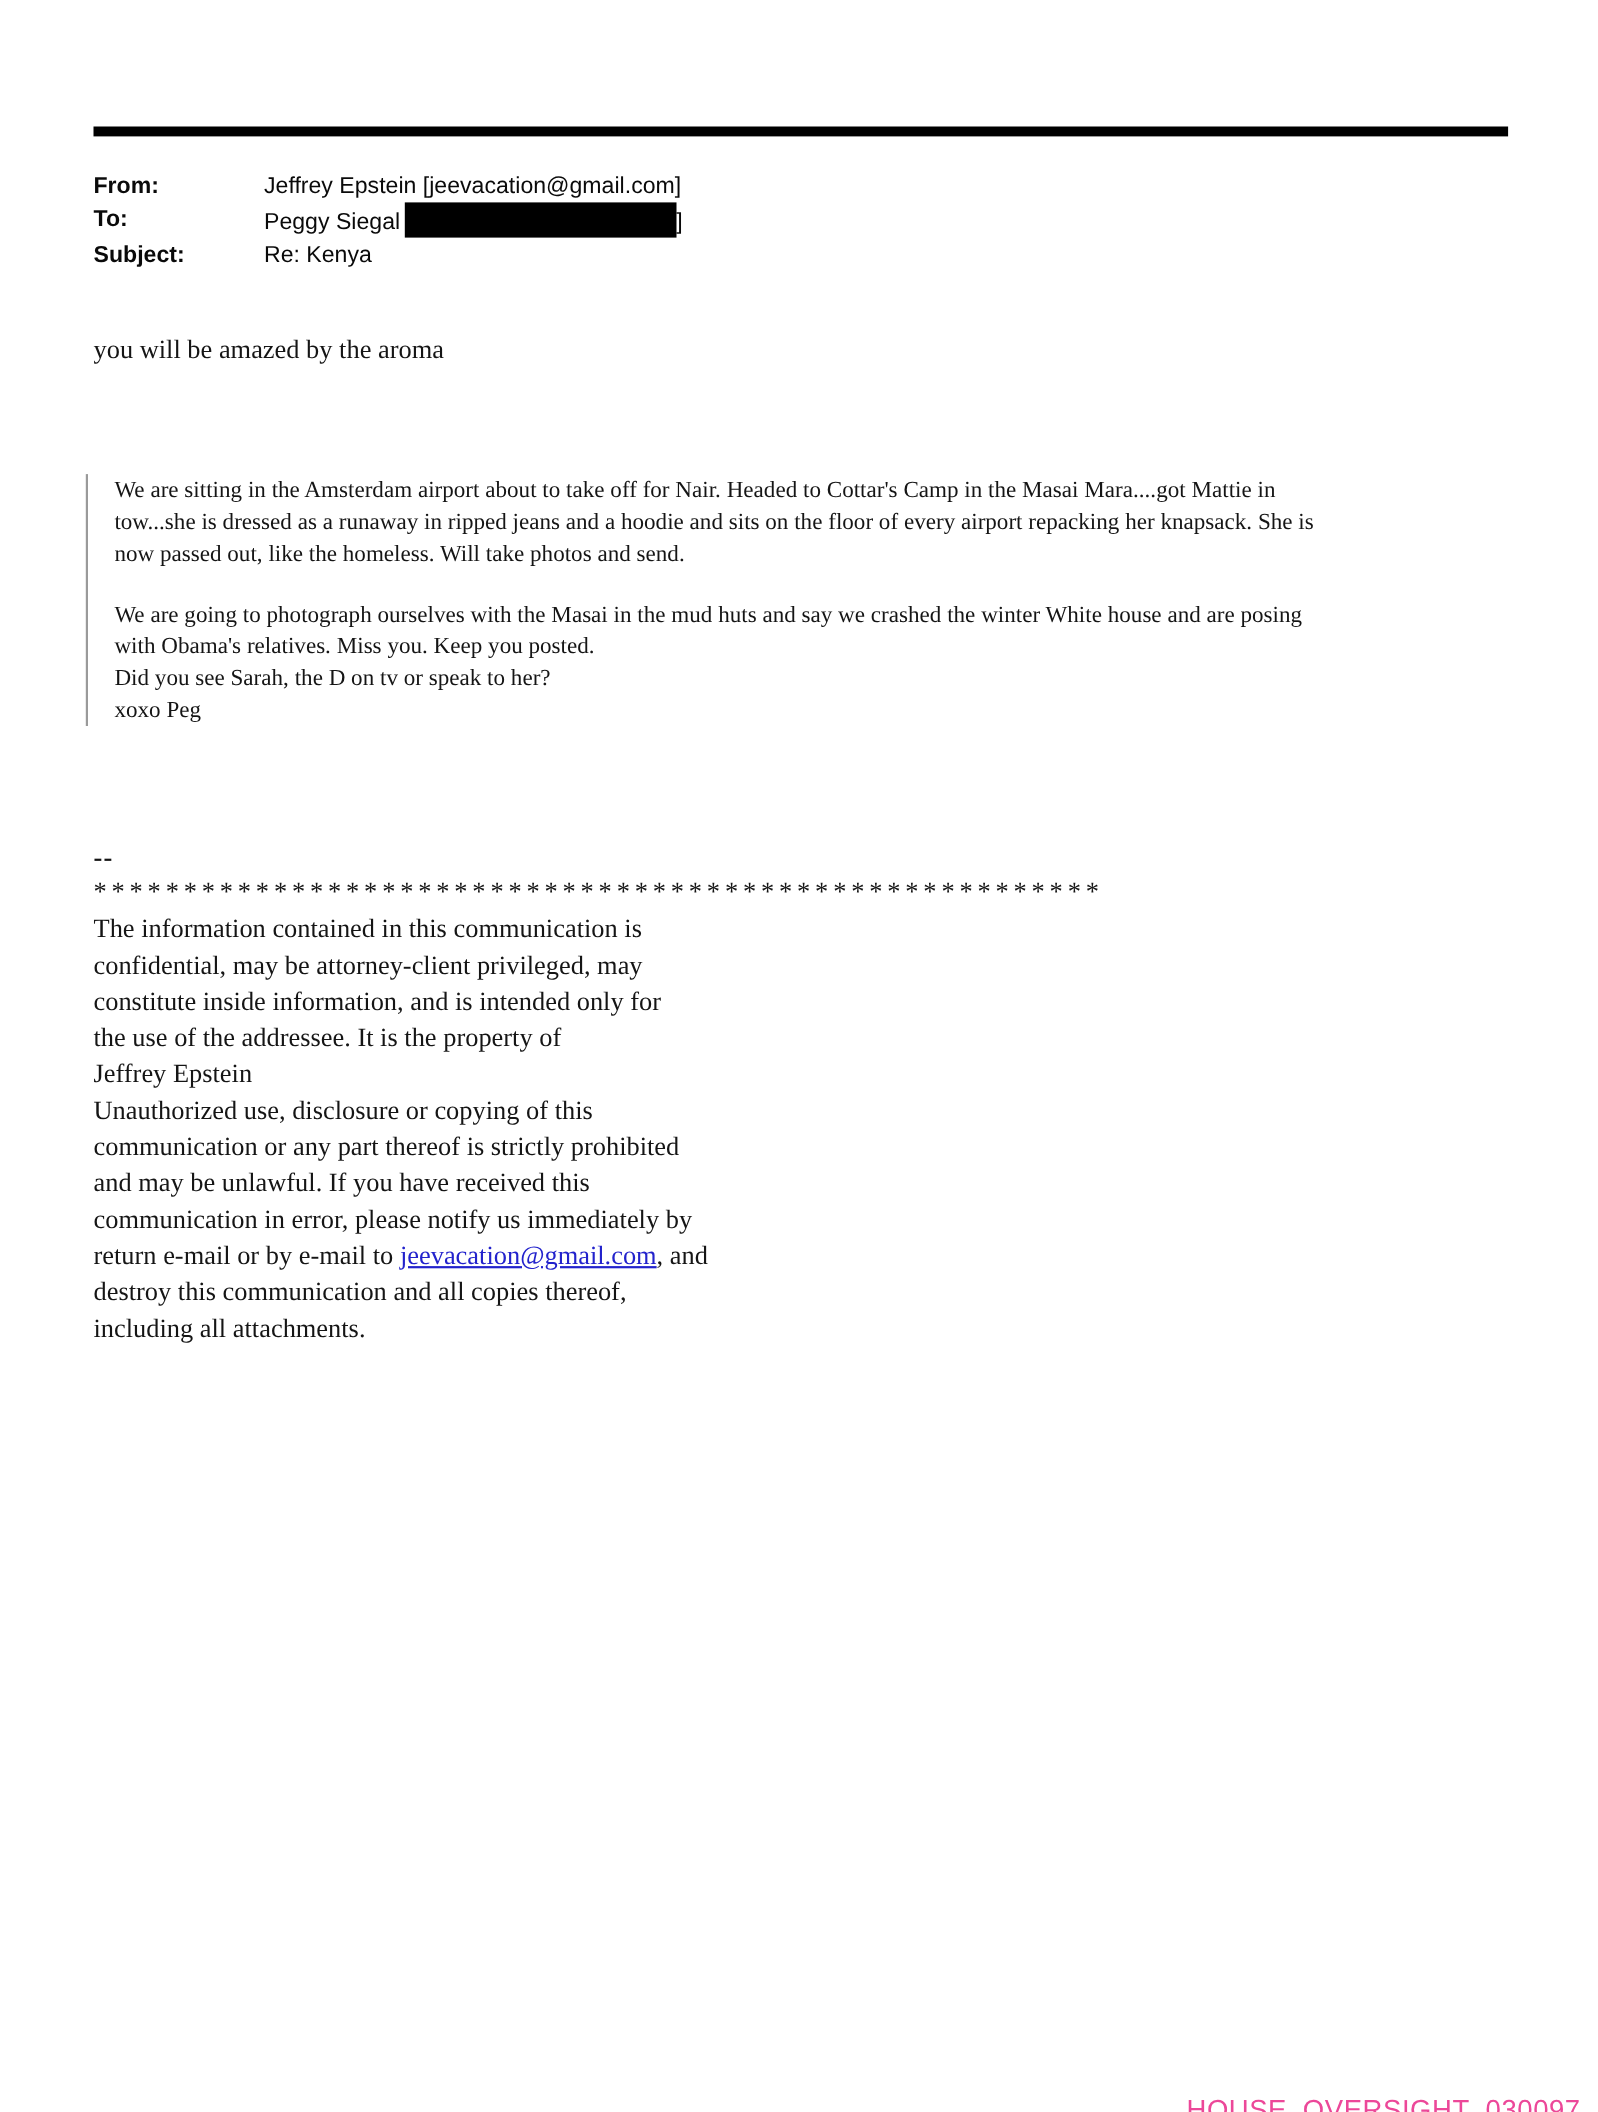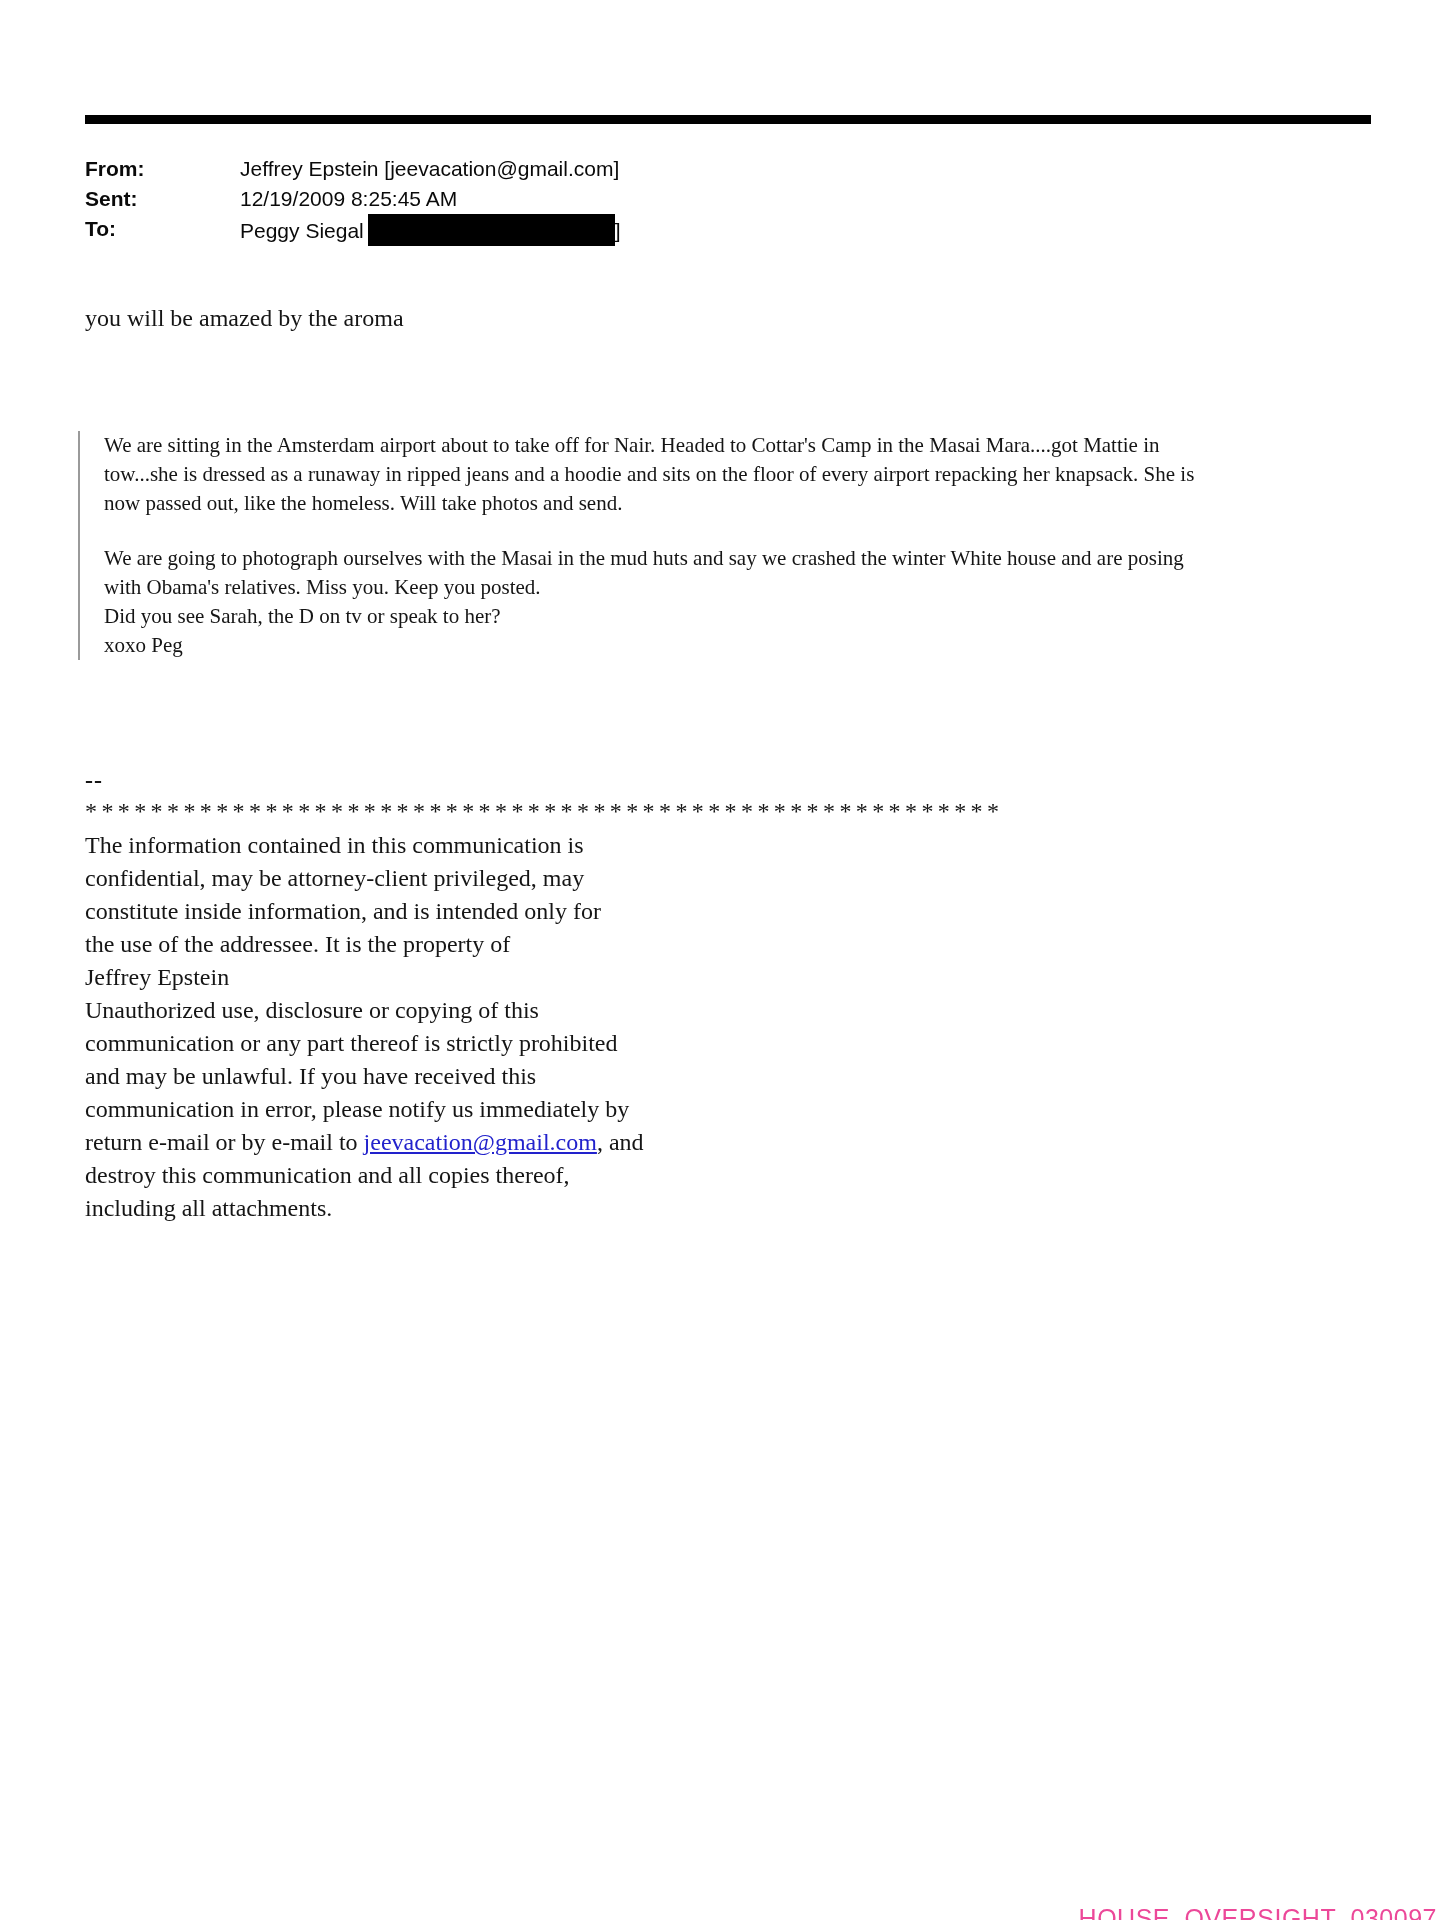--- a/index.html
+++ b/index.html
@@ -114,24 +114,24 @@
 
 <div class="page">
 
   <div class="top-rule"></div>
 
   <div class="email-header">
     <div class="hrow">
       <span class="hlabel">From:</span><span class="hvalue">Jeffrey Epstein [jeevacation@gmail.com]</span>
     </div>
     <div class="hrow">
-      <span class="hlabel">Sent:</span><span class="hvalue">12/19/2009 8:25:45 AM</span>
+      <span class="hlabel">To:</span><span class="hvalue"><span>Peggy Siegal</span><span class="redaction to-redaction"></span><span>]</span></span>
     </div>
     <div class="hrow">
-      <span class="hlabel">To:</span><span class="hvalue"><span>Peggy Siegal</span><span class="redaction to-redaction"></span><span>]</span></span>
+      <span class="hlabel">Subject:</span><span class="hvalue">Re: Kenya</span>
     </div>
   </div>
 
   <div class="greeting">you will be amazed by the aroma</div>
 
 
   <div class="quote">
     <p class="preline">We are sitting in the Amsterdam airport about to take off for Nair.  Headed to Cottar's Camp in the Masai Mara....got  Mattie in
 tow...she is dressed as a runaway in ripped jeans and a hoodie and sits on the floor of every airport repacking her knapsack. She is
 now passed out, like the homeless. Will take photos and send.</p>

